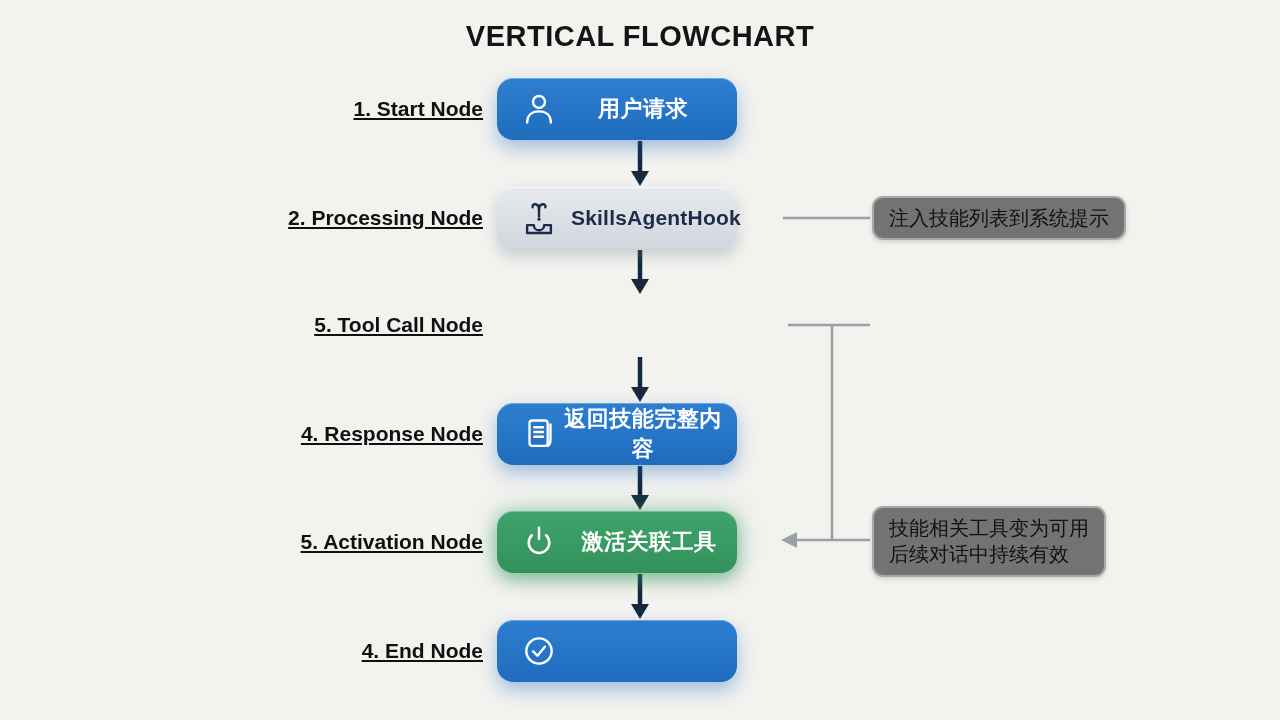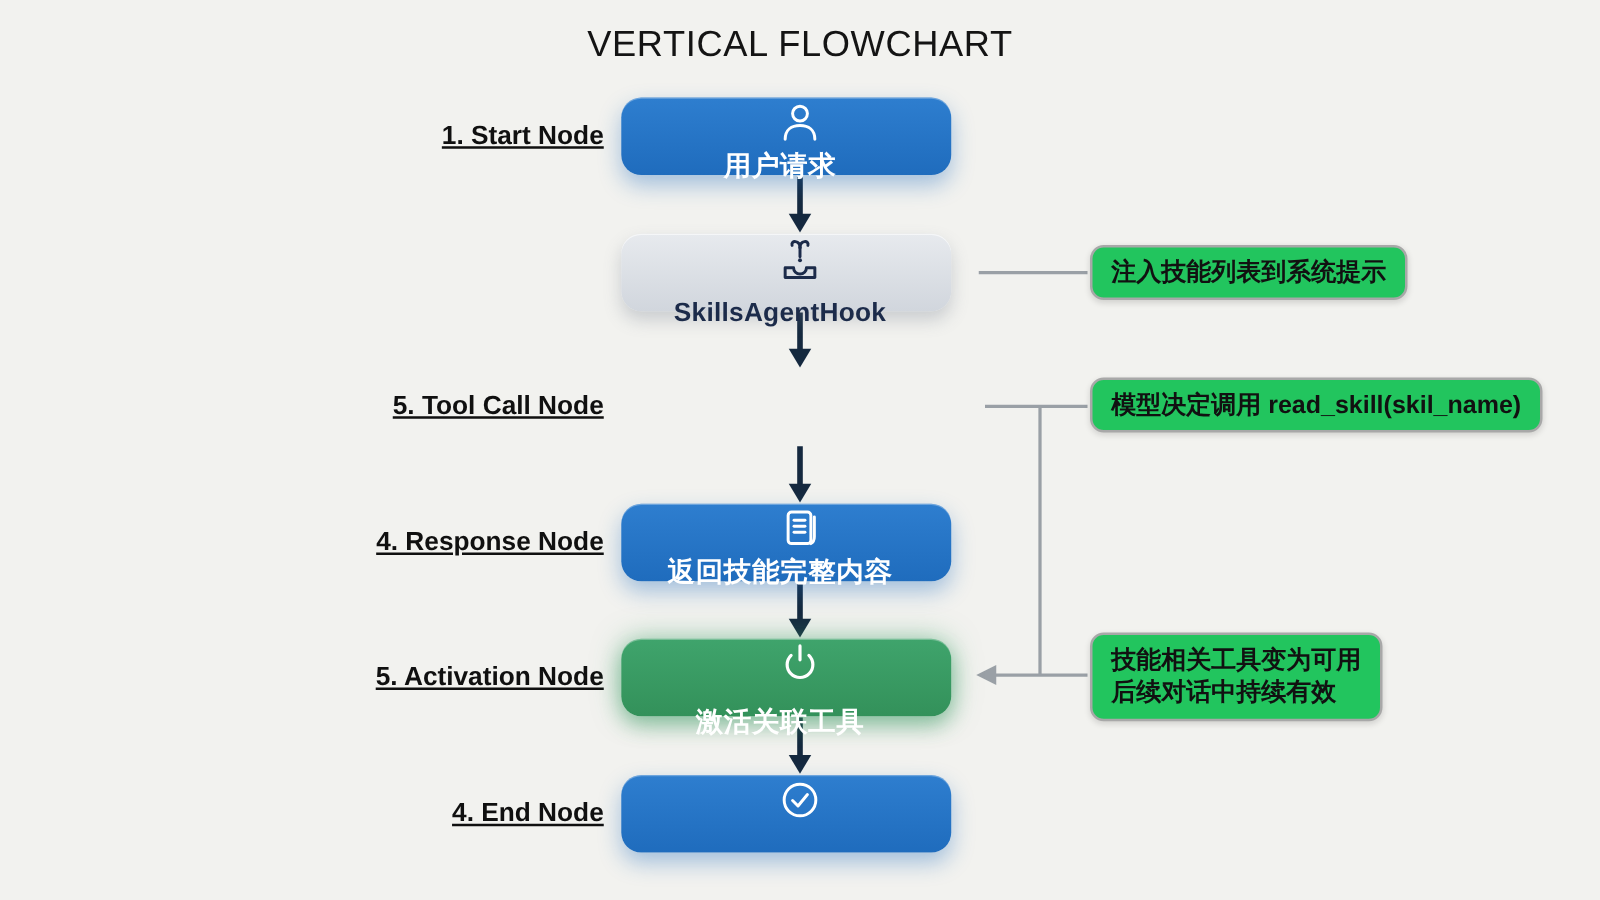--- a/index.html
+++ b/index.html
@@ -5,33 +5,33 @@
   html,body{margin:0;padding:0;}
   body{
     width:1280px;height:720px;position:relative;overflow:hidden;
     font-family:"Liberation Sans","DejaVu Sans",sans-serif;
     background:linear-gradient(180deg,#f7f7f5 0%,#f2f2ef 55%,#ececé9 100%);
     background-color:#f2f2ef;
   }
   .stage{position:absolute;inset:0;}
   .title{
     position:absolute;top:20px;left:0;width:1280px;text-align:center;
-    font-size:29px;font-weight:400;color:#141414;letter-spacing:.5px;
+    font-size:29px;font-weight:700;color:#141414;letter-spacing:.5px;
   }
   
   .step{
     position:absolute;right:797px;height:62px;line-height:62px;white-space:nowrap;
     font-size:21px;font-weight:700;color:#101010;text-align:right;text-decoration:underline;
   }
   .sl1{top:78px}.sl2{top:187px}.sl3{top:294px}.sl4{top:403px}.sl5{top:511px}.sl6{top:620px}
 
   
   .node{
-    position:absolute;left:497px;width:264px;height:62px;border-radius:16px;
-    display:flex;align-items:center;flex-direction:column;
+    position:absolute;left:497px;width:240px;height:62px;border-radius:16px;
+    display:flex;align-items:center;
   }
   .n1{top:78px}.n2{top:187px}.n3{top:294px}.n4{top:403px}.n5{top:511px}.n6{top:620px}
   .c-blue{
     background:linear-gradient(180deg,#2e7ecf,#1f6cbd);
     box-shadow:0 8px 18px rgba(32,108,190,.38), inset 0 1px 0 rgba(255,255,255,.3);
     color:#ffffff;
   }
   .c-gray{
     background:linear-gradient(180deg,#e7eaee,#d1d6dd);
     box-shadow:0 7px 14px rgba(110,120,135,.30), inset 0 1px 0 rgba(255,255,255,.6);
@@ -49,22 +49,22 @@
     color:#ffffff;
     gap:12px;
   }
   .nicon{width:40px;height:40px;margin-left:22px;flex:0 0 40px;display:flex;align-items:center;justify-content:center;}
   .nicon svg{width:38px;height:38px;display:block;}
   .ntext{flex:1;text-align:center;font-size:22px;font-weight:700;padding-right:10px;letter-spacing:.5px;}
   .n2 .ntext{font-size:21px;letter-spacing:.2px;}
 
   
   .ann{
-    position:absolute;left:872px;background:#22c55e;border:2px solid #a8a8a8;border-radius:11px;
-    padding:7px 15px;font-size:20px;font-weight:700;color:#111;white-space:nowrap;
+    position:absolute;left:872px;background:#737373;border:2px solid #a8a8a8;border-radius:11px;
+    padding:7px 15px;font-size:20px;font-weight:400;color:#111;white-space:nowrap;
     box-shadow:0 2px 5px rgba(0,0,0,.14);line-height:1.32;
   }
   .a1{top:196px}.a2{top:302px}.a3{top:506px}
 
   svg.overlay{position:absolute;inset:0;pointer-events:none;}
 </style>
 </head>
 <body>
 
 <div class="stage">
@@ -89,20 +89,21 @@
       <line x1="788" y1="325" x2="870" y2="325"></line>
       <line x1="832" y1="325" x2="832" y2="540"></line>
       <line x1="870" y1="540" x2="796" y2="540"></line>
     </g>
     <polygon points="797,532 797,548 781,540" fill="#9aa0a6" stroke="none"></polygon>
   </svg>
 
   <div class="title">VERTICAL FLOWCHART</div>
 
   <div class="step sl1">1. Start Node</div>
+  <div class="step sl2">2. Processing Node</div>
   <div class="step sl3">5. Tool Call Node</div>
   <div class="step sl4">4. Response Node</div>
   <div class="step sl5">5. Activation Node</div>
   <div class="step sl6">4. End Node</div>
 
   <div class="node n1 c-blue">
     <span class="nicon">
       <svg viewBox="0 0 48 48" fill="none" stroke="#ffffff" stroke-width="3" stroke-linecap="round">
         <circle cx="24" cy="15" r="7.5"></circle>
         <path d="M9 41 C9 31.5 15.5 27 24 27 C32.5 27 39 31.5 39 41"></path>
@@ -153,21 +154,18 @@
       <svg viewBox="0 0 48 48" fill="none" stroke="#ffffff" stroke-width="3" stroke-linecap="round" stroke-linejoin="round">
         <circle cx="24" cy="24" r="16"></circle>
         <path d="M16.5 24.5 L22 30 L31.5 18.5"></path>
       </svg>
     </span>
   </div>
 
   <div class="ann a1">
     <span>注入技能列表到系统提示</span>
   </div>
-  <div class="ann a2">
-    <span>模型决定调用 read_skill(skil_name)</span>
-  </div>
   <div class="ann a3">
     <span>技能相关工具变为可用</span><br>
     <span>后续对话中持续有效</span>
   </div>
 
 </div>
 
 </body></html>

